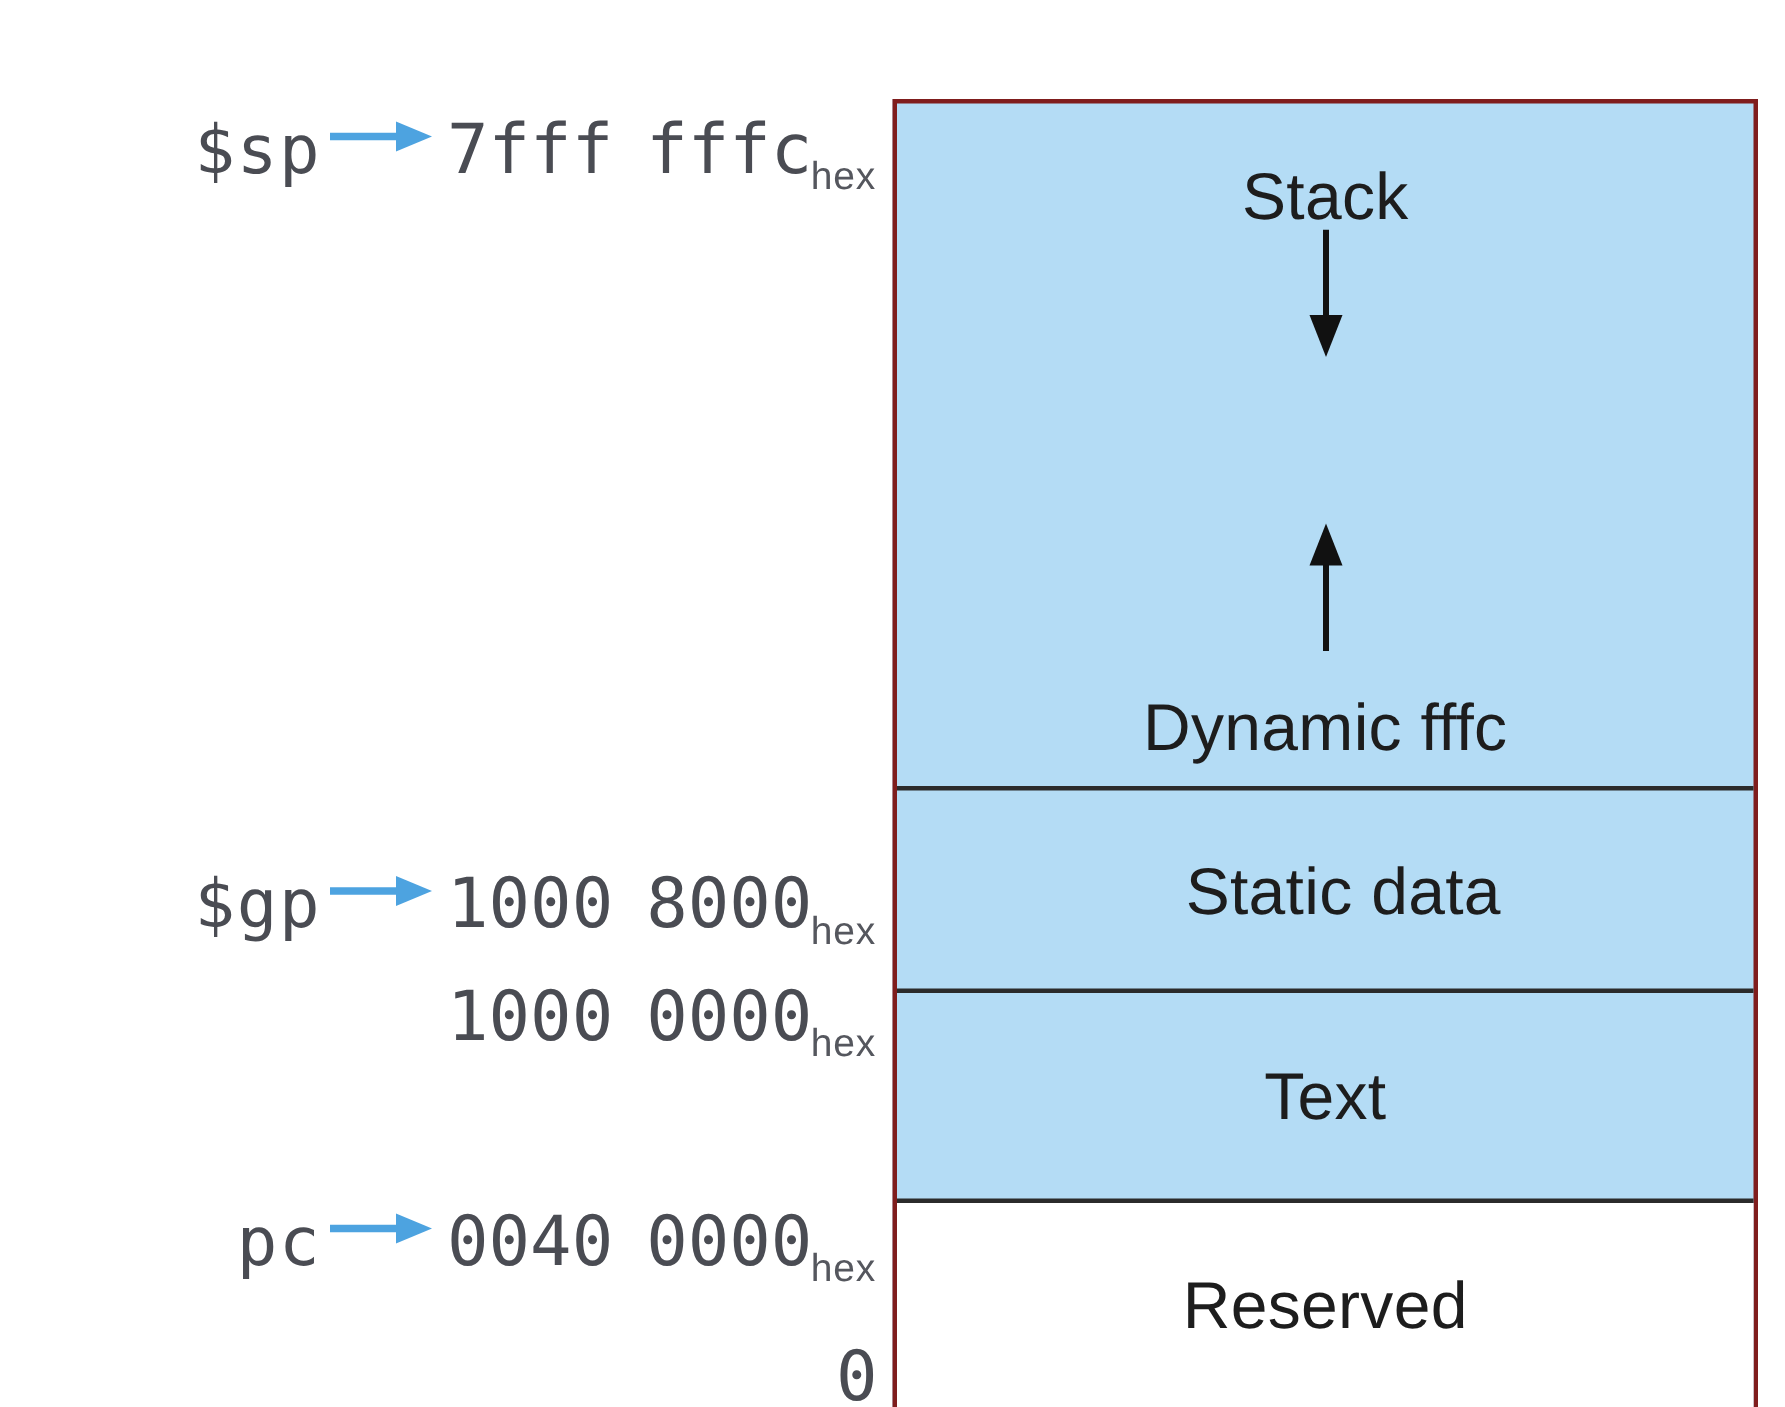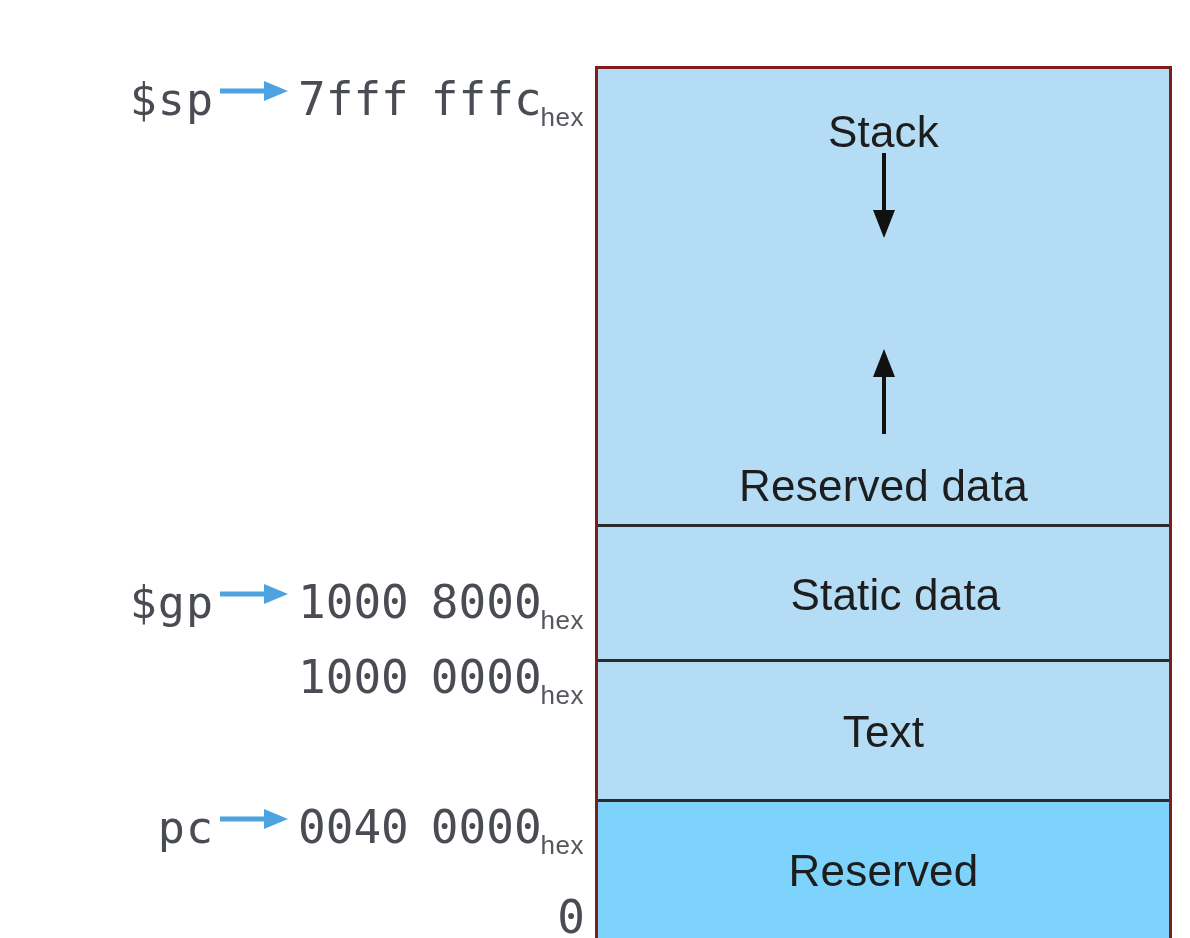--- a/index.html
+++ b/index.html
@@ -95,21 +95,21 @@
     left: 0;
     width: 100%;
     height: 3px;
     background: #2b2b2b;
   }
 
   
   #seg-stack       { top: 0px;   height: 455px; }
   #seg-static      { top: 458px; height: 135px; padding-left: 24px; }
   #seg-text        { top: 593px; height: 140px; }
-  #seg-reserved    { top: 733px; height: 137px; background: #7dd3fc; }
+  #seg-reserved    { top: 733px; height: 137px; background: #ffffff; }
 
   #div-1 { top: 455px; }
   #div-2 { top: 590px; }
   #div-3 { top: 730px; }
 
   
   #stack-title { position: absolute; top: 38px; left: 0; width: 100%; text-align: center; }
   #stack-arrow-down { position: absolute; top: 84px; left: 50%; transform: translateX(-50%); }
   #stack-arrow-up   { position: absolute; top: 279px; left: 50%; transform: translateX(-50%); }
   #dynamic-title { position: absolute; top: 392px; left: 0; width: 100%; text-align: center; }
@@ -182,21 +182,21 @@
         </svg>
       </div>
 
       <div id="stack-arrow-up">
         <svg width="34" height="86" viewBox="0 0 34 86" aria-hidden="true">
           <line x1="17" y1="24" x2="17" y2="86" stroke="#111111" stroke-width="4"></line>
           <polygon points="6,29 28,29 17,1" fill="#111111"></polygon>
         </svg>
       </div>
 
-      <div id="dynamic-title" class="seg-label">Reserved data</div>
+      <div id="dynamic-title" class="seg-label">Dynamic fffc</div>
     </div>
 
     <div class="divider" id="div-1"></div>
 
     <div class="segment" id="seg-static">
       <div class="seg-label">Static data</div>
     </div>
 
     <div class="divider" id="div-2"></div>
 

